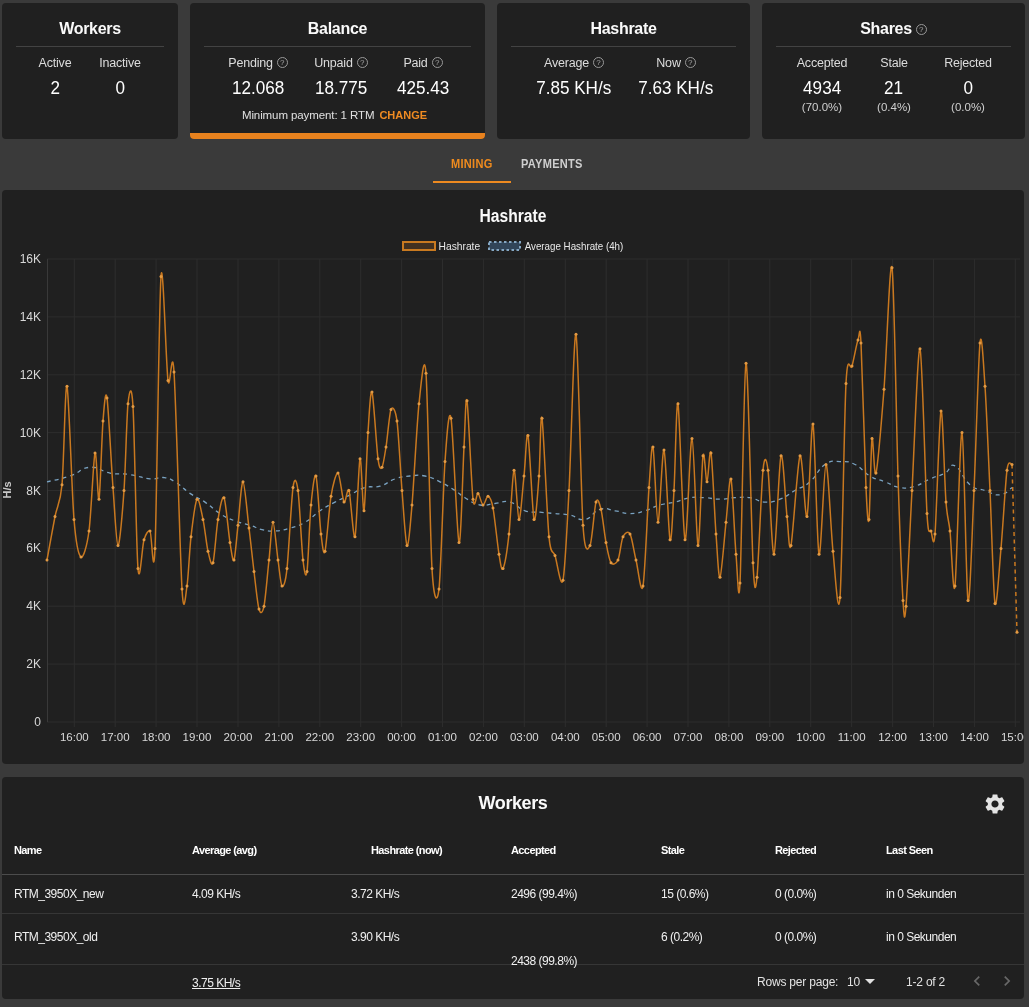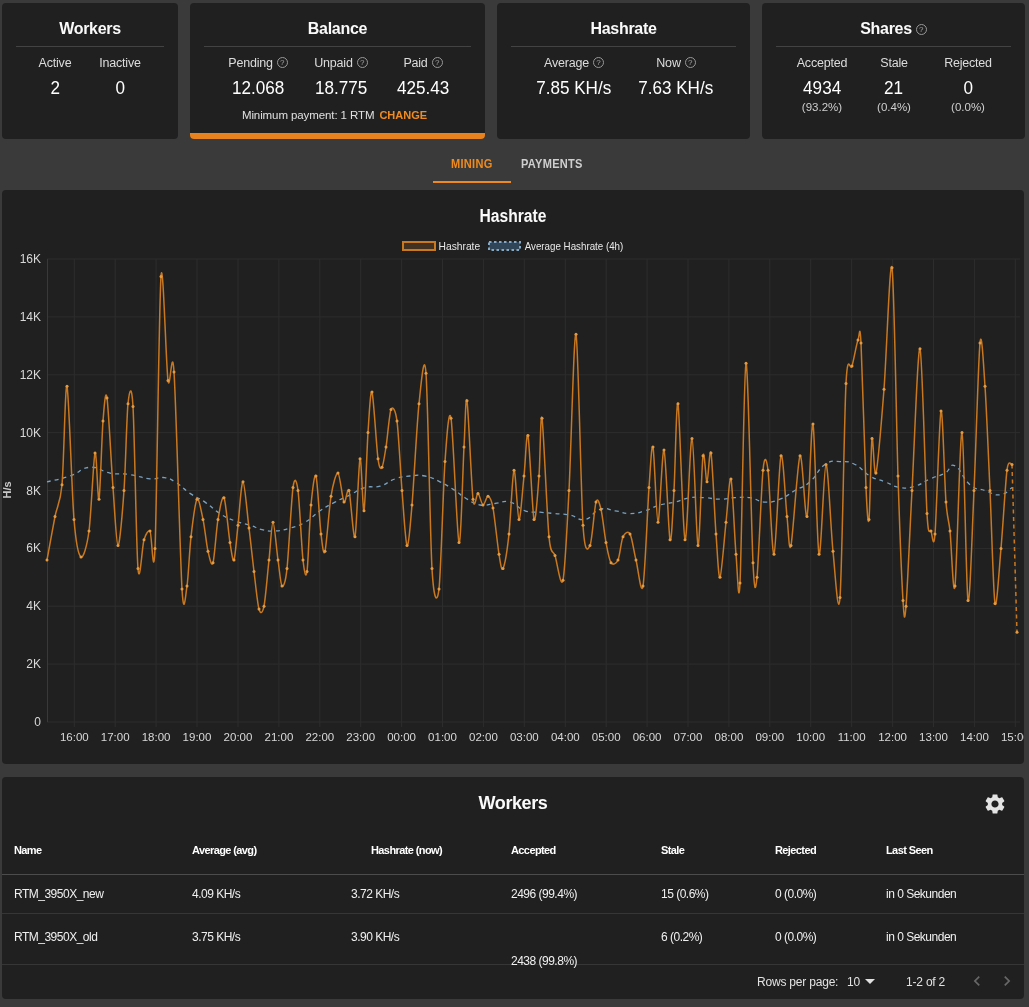--- a/index.html
+++ b/index.html
@@ -68,21 +68,21 @@
         <div class="sval"><span>7.63 KH/s</span></div>
       </div>
   </div>
 
   <div class="card" style="left:762px;top:3px;width:263px;height:136px;">
     <div class="ct">Shares<span class="q">?</span></div>
       <div class="cdiv"></div>
     <div class="stat" style="left:15.0px;width:90px;">
         <div class="slab">Accepted</div>
         <div class="sval"><span>4934</span></div>
-        <div class="spct">(93.2%)</div>
+        <div class="spct">(70.0%)</div>
       </div>
     <div class="stat" style="left:92.0px;width:80px;">
         <div class="slab">Stale</div>
         <div class="sval"><span>21</span></div>
         <div class="spct">(0.4%)</div>
       </div>
     <div class="stat" style="left:166.0px;width:80px;">
         <div class="slab">Rejected</div>
         <div class="sval"><span>0</span></div>
         <div class="spct">(0.0%)</div>
@@ -375,21 +375,21 @@
   <div style="position:absolute;left:2px;top:874px;width:1022px;height:1px;background:rgba(255,255,255,.2);"></div>
   <div class="tcell" style="left:14px;top:886.5px;">RTM_3950X_new</div>
   <div class="tcell" style="left:192px;top:886.5px;">4.09 KH/s</div>
   <div class="tcell" style="left:351px;top:886.5px;">3.72 KH/s</div>
   <div class="tcell" style="left:511px;top:886.5px;">2496 (99.4%)</div>
   <div class="tcell" style="left:661px;top:886.5px;">15 (0.6%)</div>
   <div class="tcell" style="left:775px;top:886.5px;">0 (0.0%)</div>
   <div class="tcell" style="left:886px;top:886.5px;">in 0 Sekunden</div>
   <div style="position:absolute;left:2px;top:913px;width:1022px;height:1px;background:rgba(255,255,255,.1);"></div>
   <div class="tcell" style="left:14px;top:930px;">RTM_3950X_old</div>
-  <div class="tcell" style="left:192px;top:930px;">3.75 KH/s</div>
+  <div class="tcell" style="left:192px;top:976px;text-decoration:underline;">3.75 KH/s</div>
   <div class="tcell" style="left:351px;top:930px;">3.90 KH/s</div>
   <div class="tcell" style="left:511px;top:954px;text-align:right;">2438 (99.8%)</div>
   <div class="tcell" style="left:661px;top:930px;">6 (0.2%)</div>
   <div class="tcell" style="left:775px;top:930px;">0 (0.0%)</div>
   <div class="tcell" style="left:886px;top:930px;">in 0 Sekunden</div>
   <div style="position:absolute;left:2px;top:964px;width:1022px;height:1px;background:rgba(255,255,255,.1);"></div>
 
   <div class="pag" style="left:757px;top:975px;">Rows per page:</div>
   <div class="pag" style="left:847px;top:975px;">10</div>
   <div style="position:absolute;left:865px;top:979px;width:0;height:0;border-left:5px solid transparent;border-right:5px solid transparent;border-top:5px solid #e0e0e0;"></div>

